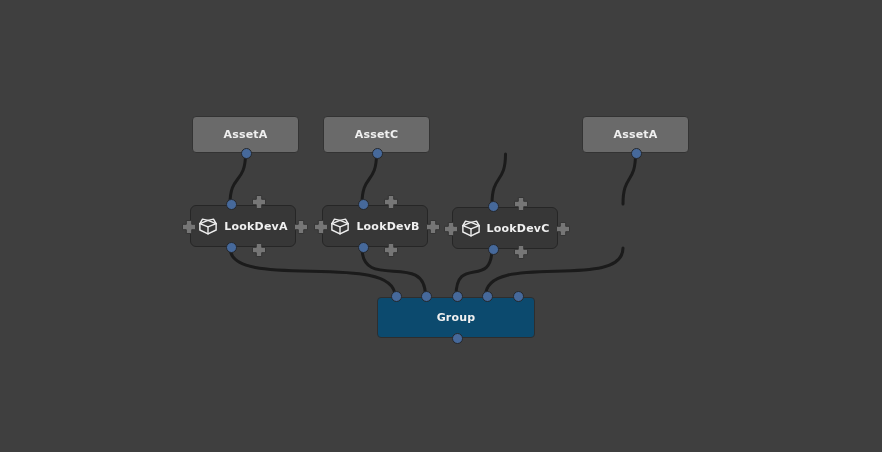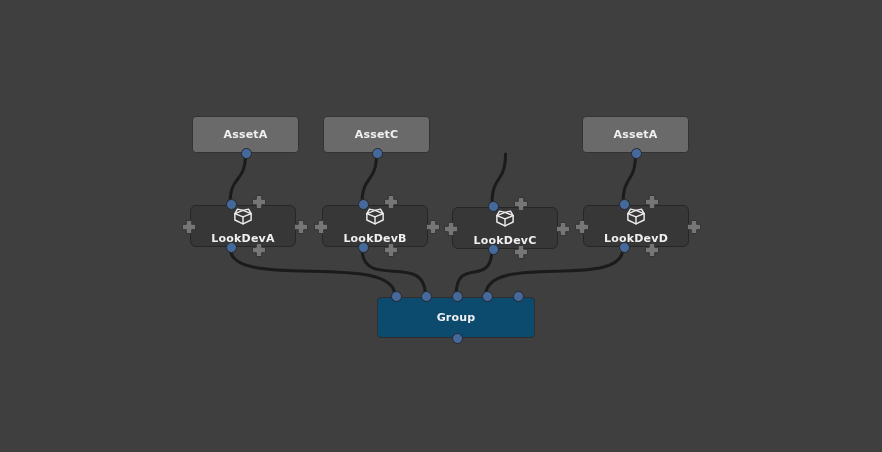--- a/index.html
+++ b/index.html
@@ -13,21 +13,21 @@
     position:absolute;box-sizing:border-box;display:flex;align-items:center;
     justify-content:center;color:#f0f0f0;font-size:11px;font-weight:700;
     letter-spacing:.2px;
   }
   .asset{
     width:107px;height:37px;background:#6a6a6a;border:1px solid #333333;
     border-radius:4px;
   }
   .lookdev{
     width:106px;height:42px;background:#373737;border:1px solid #262626;
-    border-radius:6px;gap:6px;flex-direction:column;
+    border-radius:6px;gap:6px;
   }
   .groupnode{
     width:158px;height:41px;background:#0c4a6e;border:1px solid #2e2e2e;
     border-radius:4px;
   }
   .port{
     position:absolute;width:11px;height:11px;border-radius:50%;
     background:#46699b;border:1.5px solid #25282d;box-sizing:border-box;
   }
   .plus{position:absolute;width:16px;height:16px;}
@@ -130,43 +130,20 @@
         <path d="M5.3 1.5 H10.7 V5.3 H14.5 V10.7 H10.7 V14.5 H5.3 V10.7 H1.5 V5.3 H5.3 Z"></path>
       </svg>
     <svg class="plus" style="left:60px;top:-12px" viewBox="0 0 16 16">
         <path d="M5.3 1.5 H10.7 V5.3 H14.5 V10.7 H10.7 V14.5 H5.3 V10.7 H1.5 V5.3 H5.3 Z"></path>
       </svg>
     <svg class="plus" style="left:60px;bottom:-12px" viewBox="0 0 16 16">
         <path d="M5.3 1.5 H10.7 V5.3 H14.5 V10.7 H10.7 V14.5 H5.3 V10.7 H1.5 V5.3 H5.3 Z"></path>
       </svg>
   </div>
 
-  <div class="node lookdev" style="left:583px;top:205px">
-    <svg class="boxicon" viewBox="0 0 16 15">
-      <path d="M1.5 5.2 L8 2.6 L14.5 5.2 L8 7.8 Z"></path>
-      <path d="M1.5 5.2 L3.6 1.6 L8 2.6 M14.5 5.2 L12.4 1.6 L8 2.6"></path>
-      <path d="M1.5 5.2 V10.3 L8 13.4 L14.5 10.3 V5.2"></path>
-      <path d="M8 7.8 V13.4"></path>
-    </svg>
-    <span class="nlabel">LookDevD</span>
-    <span class="port" style="left:34.5px;top:-7px"></span>
-    <span class="port" style="left:34.5px;bottom:-7px"></span>
-    <svg class="plus" style="left:-10px;top:13px" viewBox="0 0 16 16">
-        <path d="M5.3 1.5 H10.7 V5.3 H14.5 V10.7 H10.7 V14.5 H5.3 V10.7 H1.5 V5.3 H5.3 Z"></path>
-      </svg>
-    <svg class="plus" style="right:-14px;top:13px" viewBox="0 0 16 16">
-        <path d="M5.3 1.5 H10.7 V5.3 H14.5 V10.7 H10.7 V14.5 H5.3 V10.7 H1.5 V5.3 H5.3 Z"></path>
-      </svg>
-    <svg class="plus" style="left:60px;top:-12px" viewBox="0 0 16 16">
-        <path d="M5.3 1.5 H10.7 V5.3 H14.5 V10.7 H10.7 V14.5 H5.3 V10.7 H1.5 V5.3 H5.3 Z"></path>
-      </svg>
-    <svg class="plus" style="left:60px;bottom:-12px" viewBox="0 0 16 16">
-        <path d="M5.3 1.5 H10.7 V5.3 H14.5 V10.7 H10.7 V14.5 H5.3 V10.7 H1.5 V5.3 H5.3 Z"></path>
-      </svg>
-  </div>
 
   <div class="node groupnode" style="left:377px;top:297px">
     <span class="nlabel">Group</span>
     <span class="port" style="left:12.5px;top:-7px"></span>
     <span class="port" style="left:43px;top:-7px"></span>
     <span class="port" style="left:73.5px;top:-7px"></span>
     <span class="port" style="left:104px;top:-7px"></span>
     <span class="port" style="left:134.5px;top:-7px"></span>
     <span class="port" style="left:73.5px;bottom:-7px"></span>
   </div>

